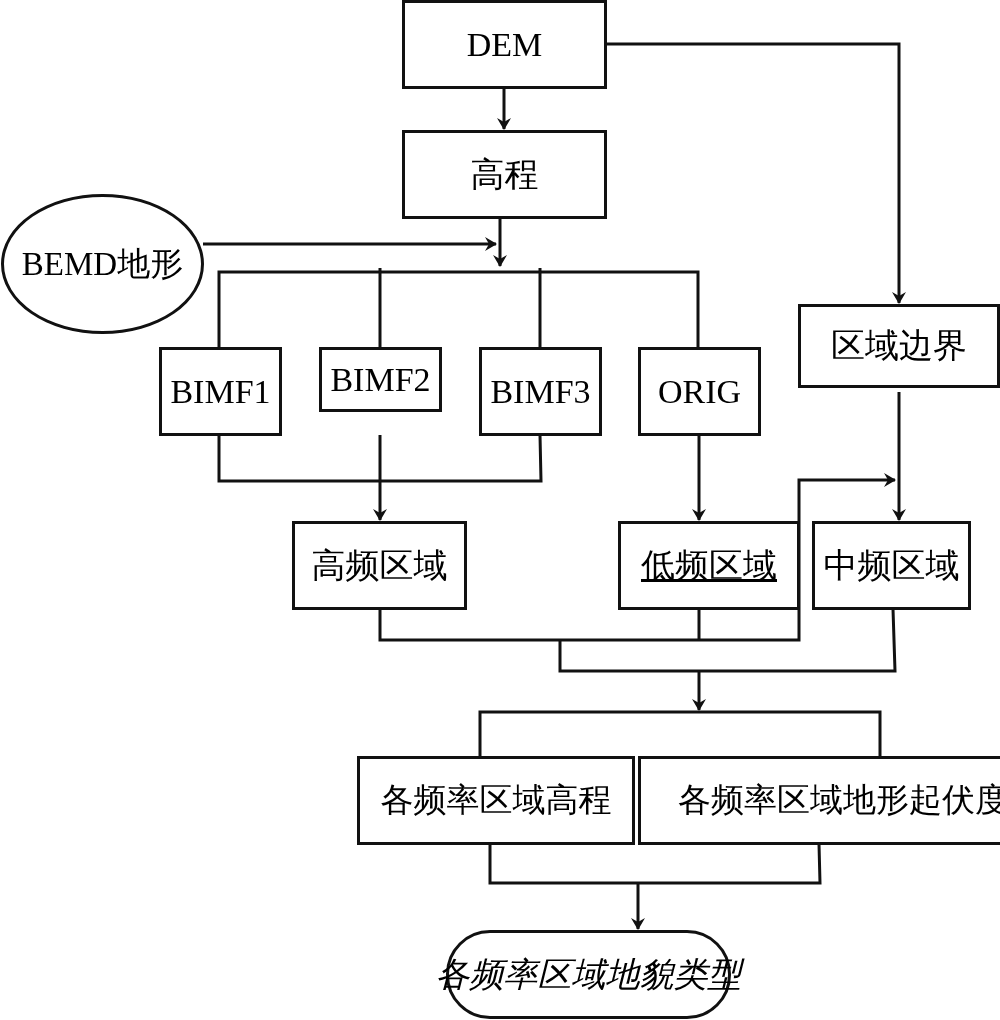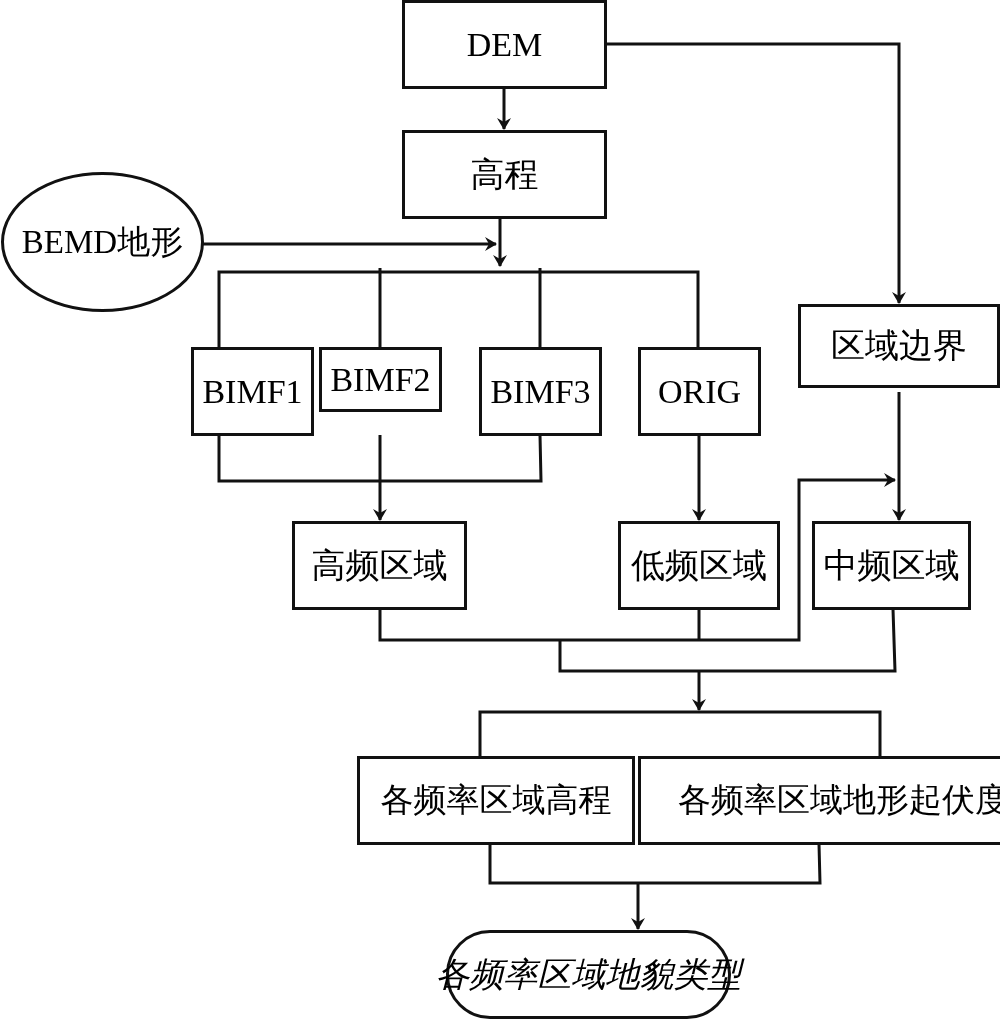--- a/index.html
+++ b/index.html
@@ -57,25 +57,25 @@
 </svg>
 
 <div class="node" style="left:402px;top:0px;width:205px;height:89px;">
   <span>DEM</span>
 </div>
 
 <div class="node" style="left:402px;top:130px;width:205px;height:89px;">
   <span>高程</span>
 </div>
 
-<div class="node ellipse" style="left:1px;top:172px;width:203px;height:140px;flex-direction:column;">
+<div class="node ellipse" style="left:1px;top:194px;width:203px;height:140px;flex-direction:column;">
   <span>BEMD地形</span>
 </div>
 
-<div class="node" style="left:159px;top:347px;width:123px;height:89px;margin-left:32px;">
+<div class="node" style="left:159px;top:347px;width:123px;height:89px;">
   <span>BIMF1</span>
 </div>
 
 <div class="node" style="left:319px;top:347px;width:123px;height:65px;">
   <span>BIMF2</span>
 </div>
 
 <div class="node" style="left:479px;top:347px;width:123px;height:89px;">
   <span>BIMF3</span>
 </div>
@@ -85,21 +85,21 @@
 </div>
 
 <div class="node" style="left:798px;top:304px;width:202px;height:84px;">
   <span>区域边界</span>
 </div>
 
 <div class="node" style="left:292px;top:521px;width:175px;height:89px;">
   <span>高频区域</span>
 </div>
 
-<div class="node" style="left:618px;top:521px;width:162px;height:89px;">
+<div class="node" style="left:618px;top:521px;width:182px;height:89px;text-decoration:underline;">
   <span>低频区域</span>
 </div>
 
 <div class="node" style="left:812px;top:521px;width:159px;height:89px;">
   <span>中频区域</span>
 </div>
 
 <div class="node small-txt" style="left:357px;top:756px;width:278px;height:89px;">
   <span>各频率区域高程</span>
 </div>

